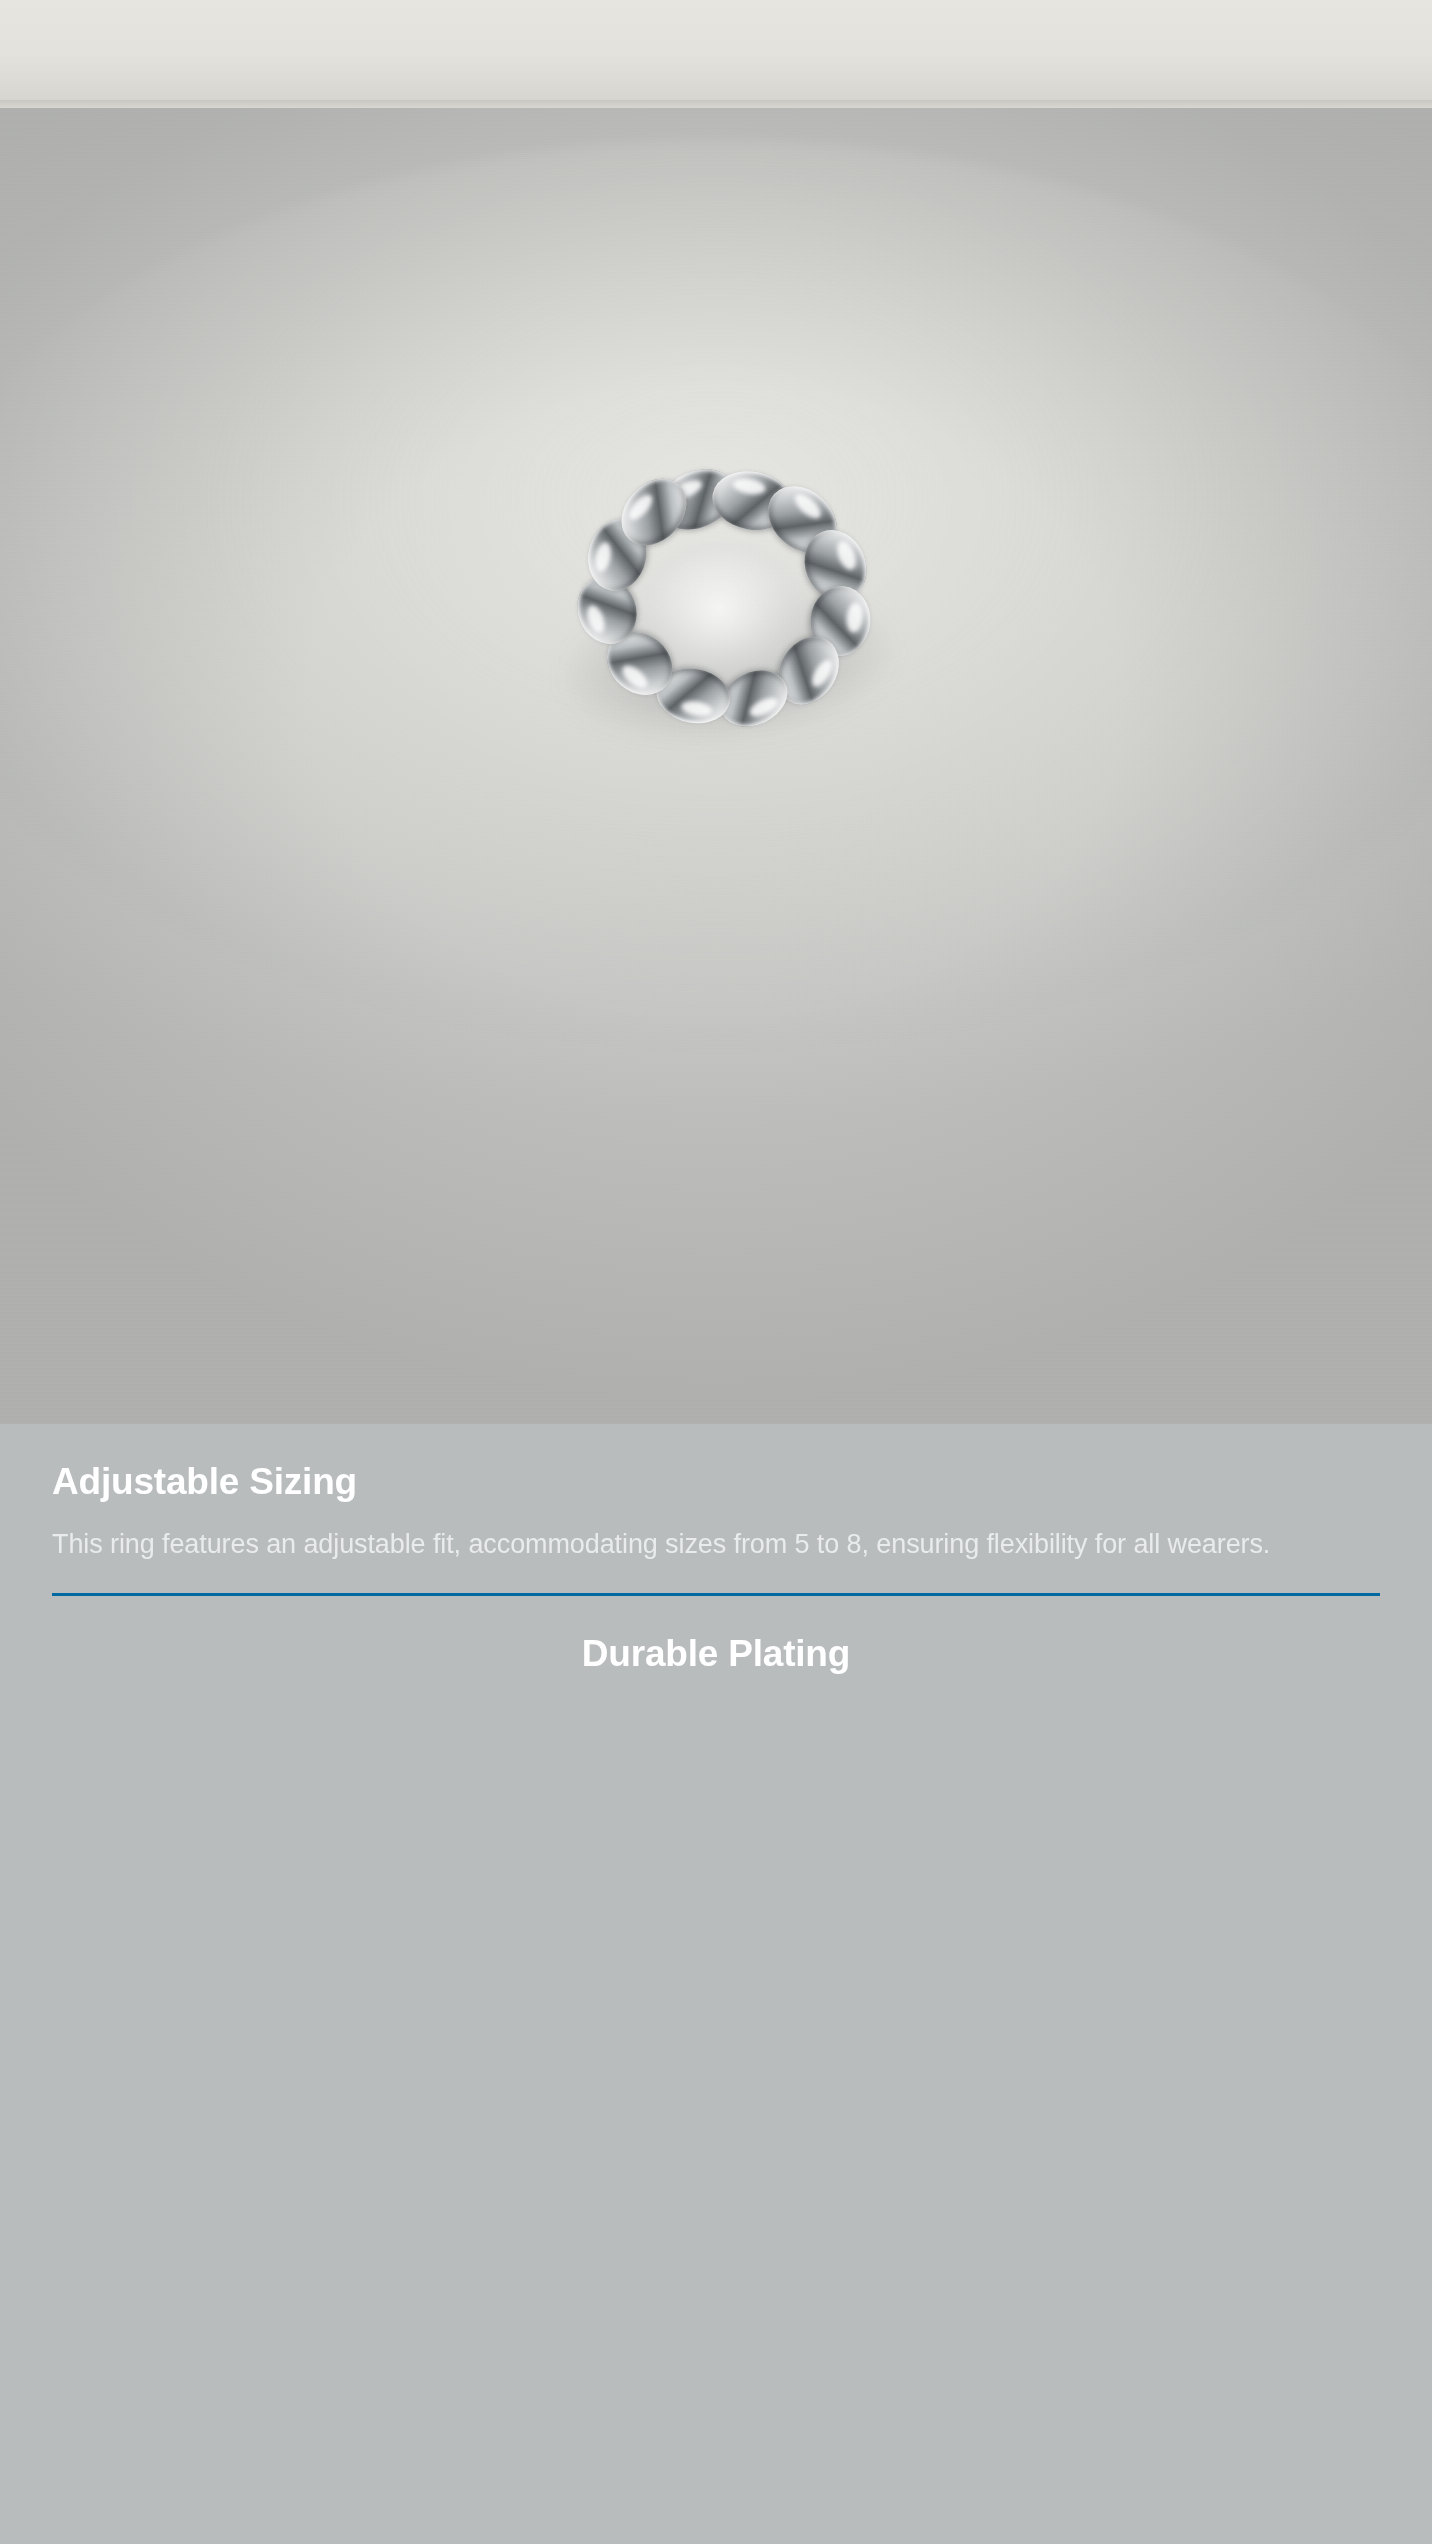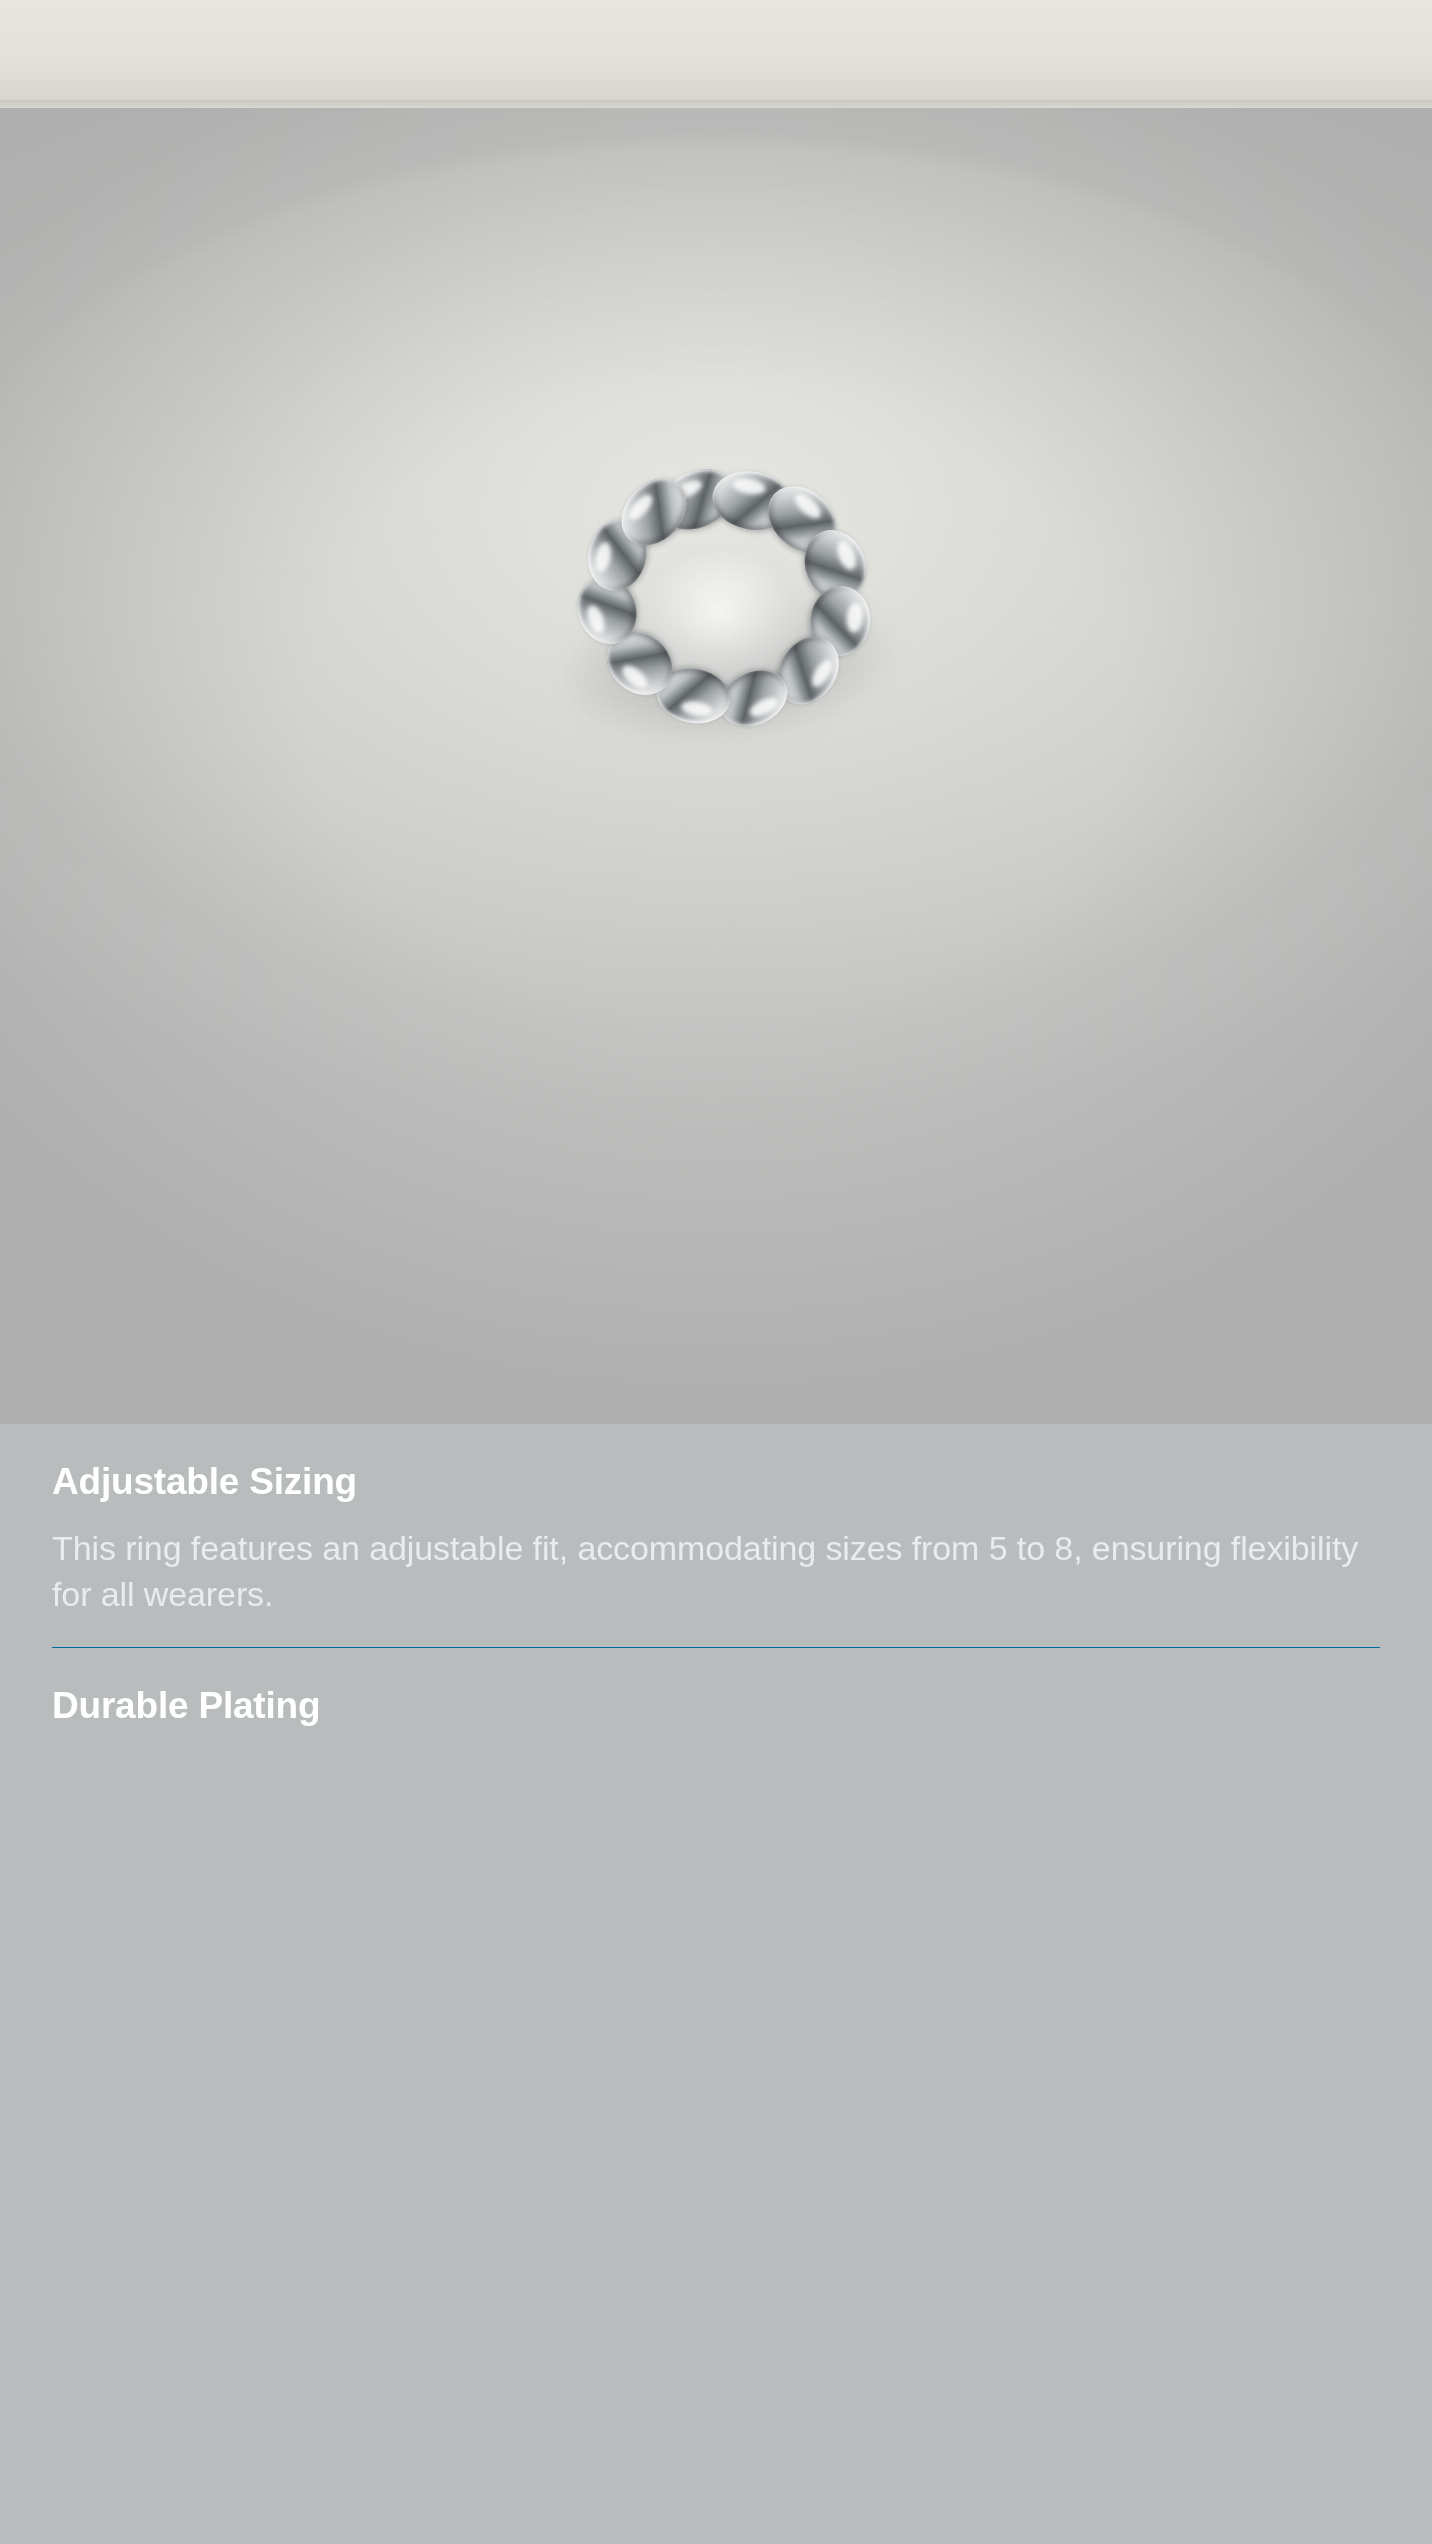--- a/index.html
+++ b/index.html
@@ -124,32 +124,33 @@
     left: 0;
     top: 1424px;
     width: 1432px;
     padding: 0 52px;
     background: #b9bcbd;
   }
   .feature {
     padding: 36px 0 30px 0;
   }
   .feature + .feature {
-    border-top: 1px solid #0369a1;
+    border-top: 3px solid #0369a1;
+    text-align: center;
   }
   .feature-title {
     font-size: 37px;
     font-weight: bold;
     color: #ffffff;
     letter-spacing: -0.2px;
     line-height: 1.2;
     margin-bottom: 22px;
   }
   .feature-desc {
-    font-size: 34px;
+    font-size: 27px;
     font-weight: 400;
     color: #e9ebec;
     line-height: 1.34;
     letter-spacing: -0.1px;
   }
 </style>
 </head>
 <body>
 
 <div class="page">

